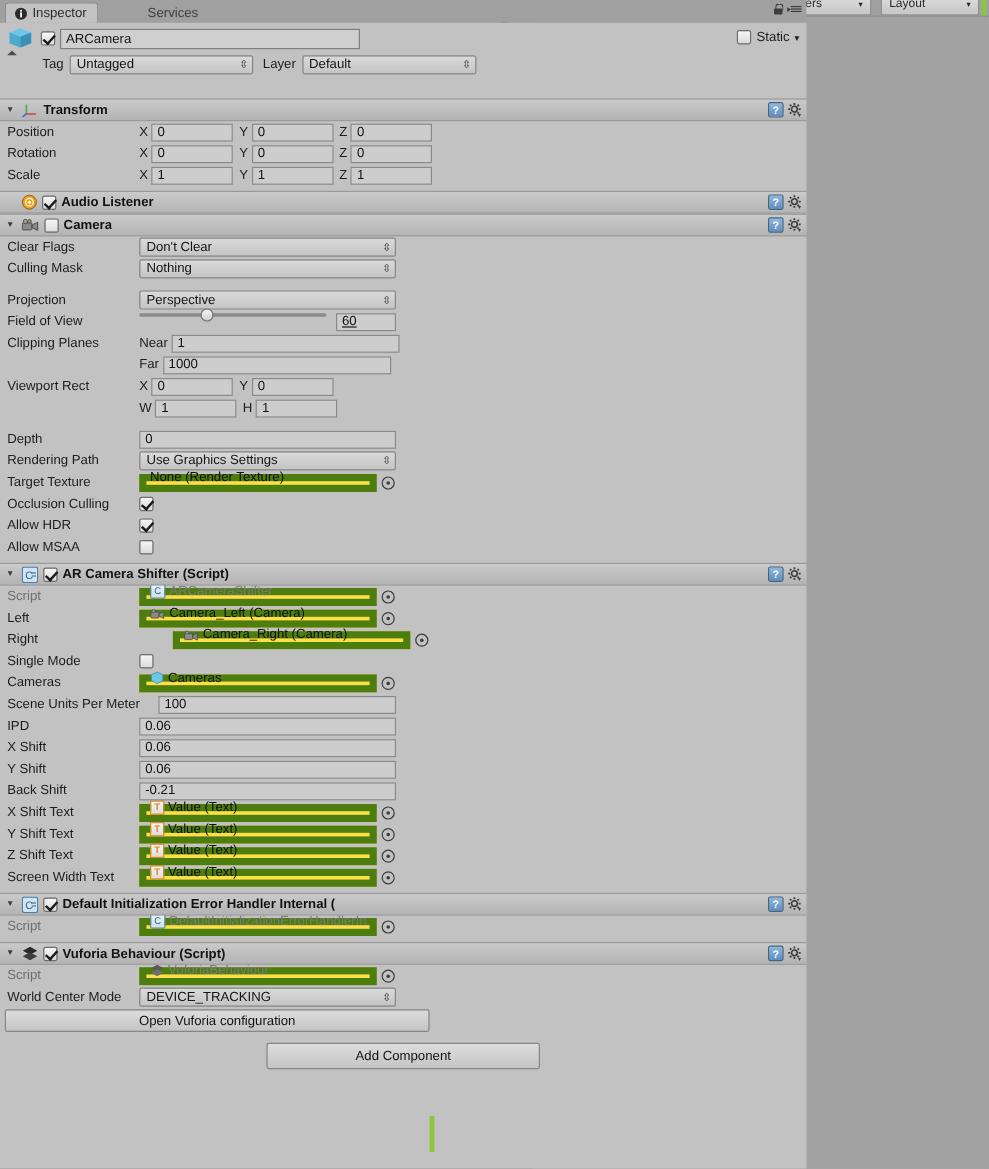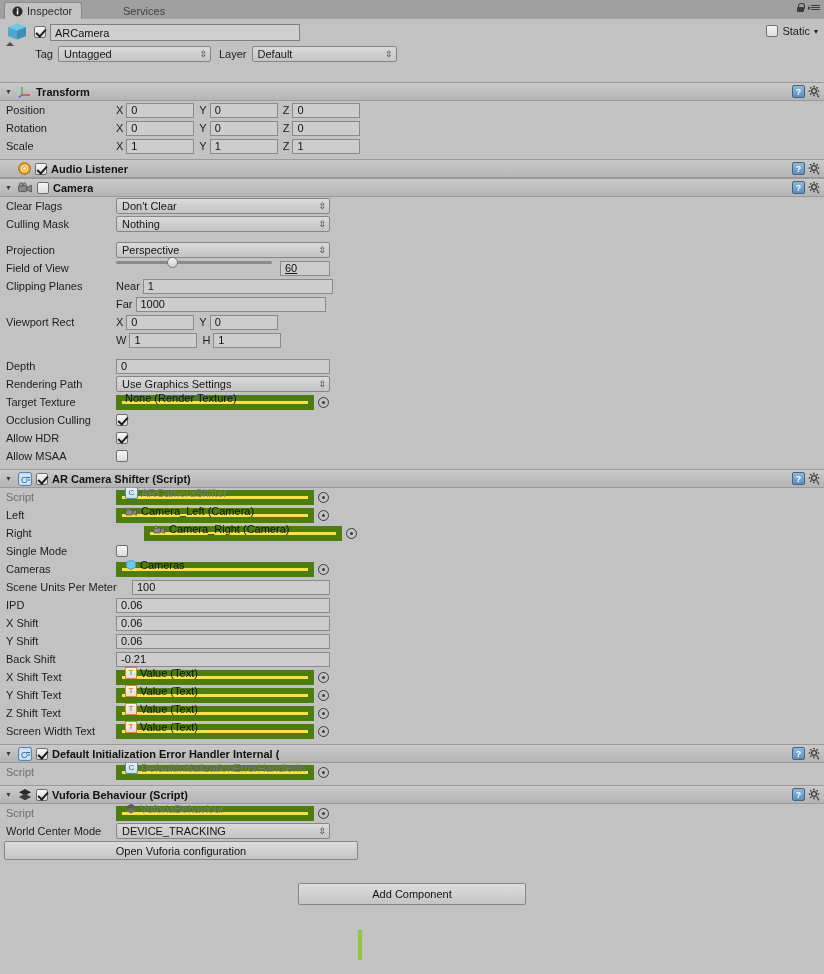--- a/index.html
+++ b/index.html
@@ -6,21 +6,21 @@
   html, body {
     margin: 0; padding: 0;
     width: 824px; height: 974px;
     background: #a2a2a2;
     font-family: "Liberation Sans", sans-serif;
     font-size: 11px;
     color: #1c1c1c;
     overflow: hidden;
     -webkit-font-smoothing: antialiased;
   }
-  #root { position: relative; width: 824px; height: 974px; }
+  #root { position: relative; width: 672px; height: 974px; }
 
   
   .toolbar {
     position: absolute; left: 0; top: 0; width: 824px; height: 14px;
     background: #a0a0a0;
     border-bottom: 1px solid #8c8c8c;
     overflow: hidden;
   }
   .tb-btn {
     position: absolute; top: -6px; height: 19px;
@@ -1193,21 +1193,21 @@
             </span>
           </div>
           <div class="prow" style="padding-left: 4px; height: 21px;">
             <span class="bigbtn" style="width:354px;">
               <span>Open Vuforia configuration</span>
             </span>
           </div>
           <div style="height: 4px;"></div>
         </div>
 
-      <div style="display:flex;justify-content:center;margin-top:18px;">
+      <div style="display:flex;justify-content:center;margin-top:4px;">
         <div class="bigbtn" style="width:228px;height:22px;">
           <span>Add Component</span>
         </div>
       </div>
     </div>
     <div class="green-edge" style="left:358px;top:930px;width:4px;height:30px;"></div>
   </div>
 
 </div>
 

